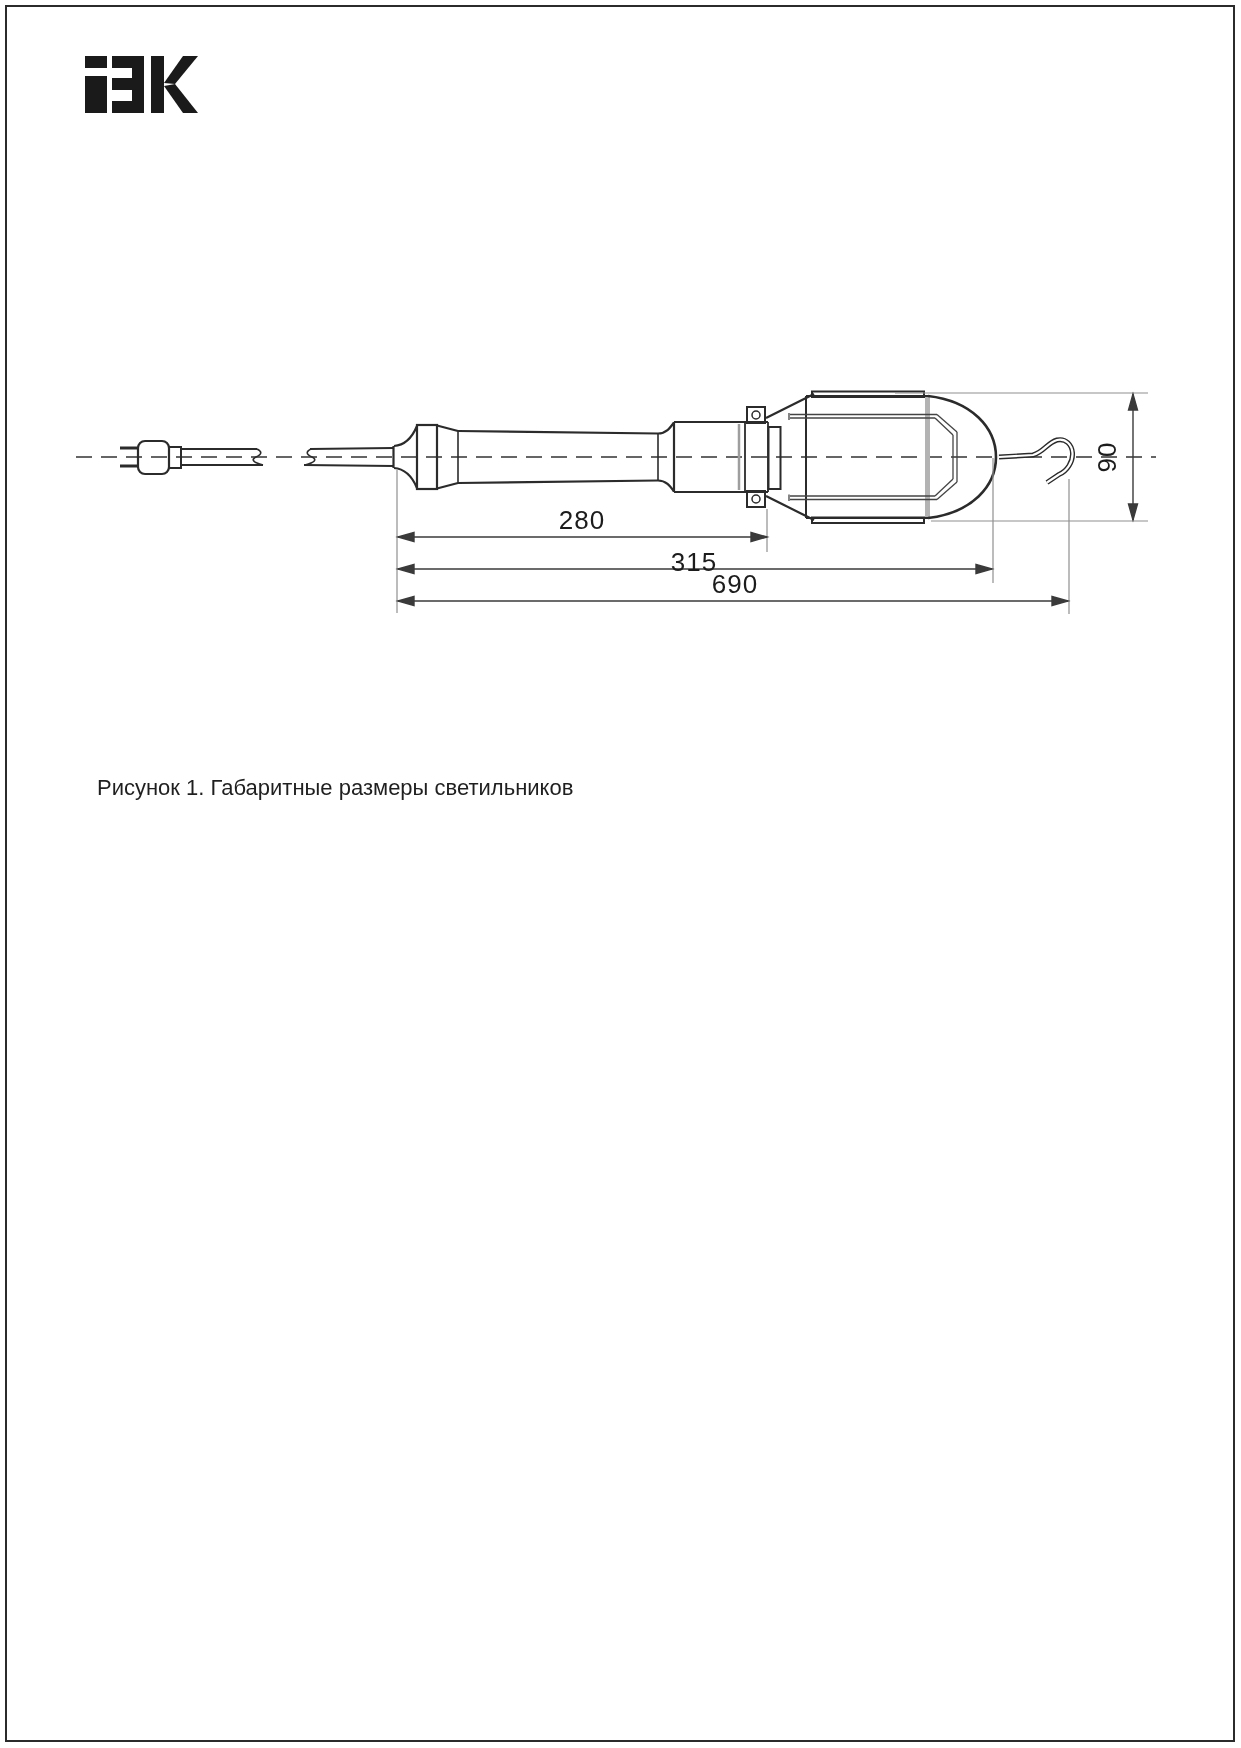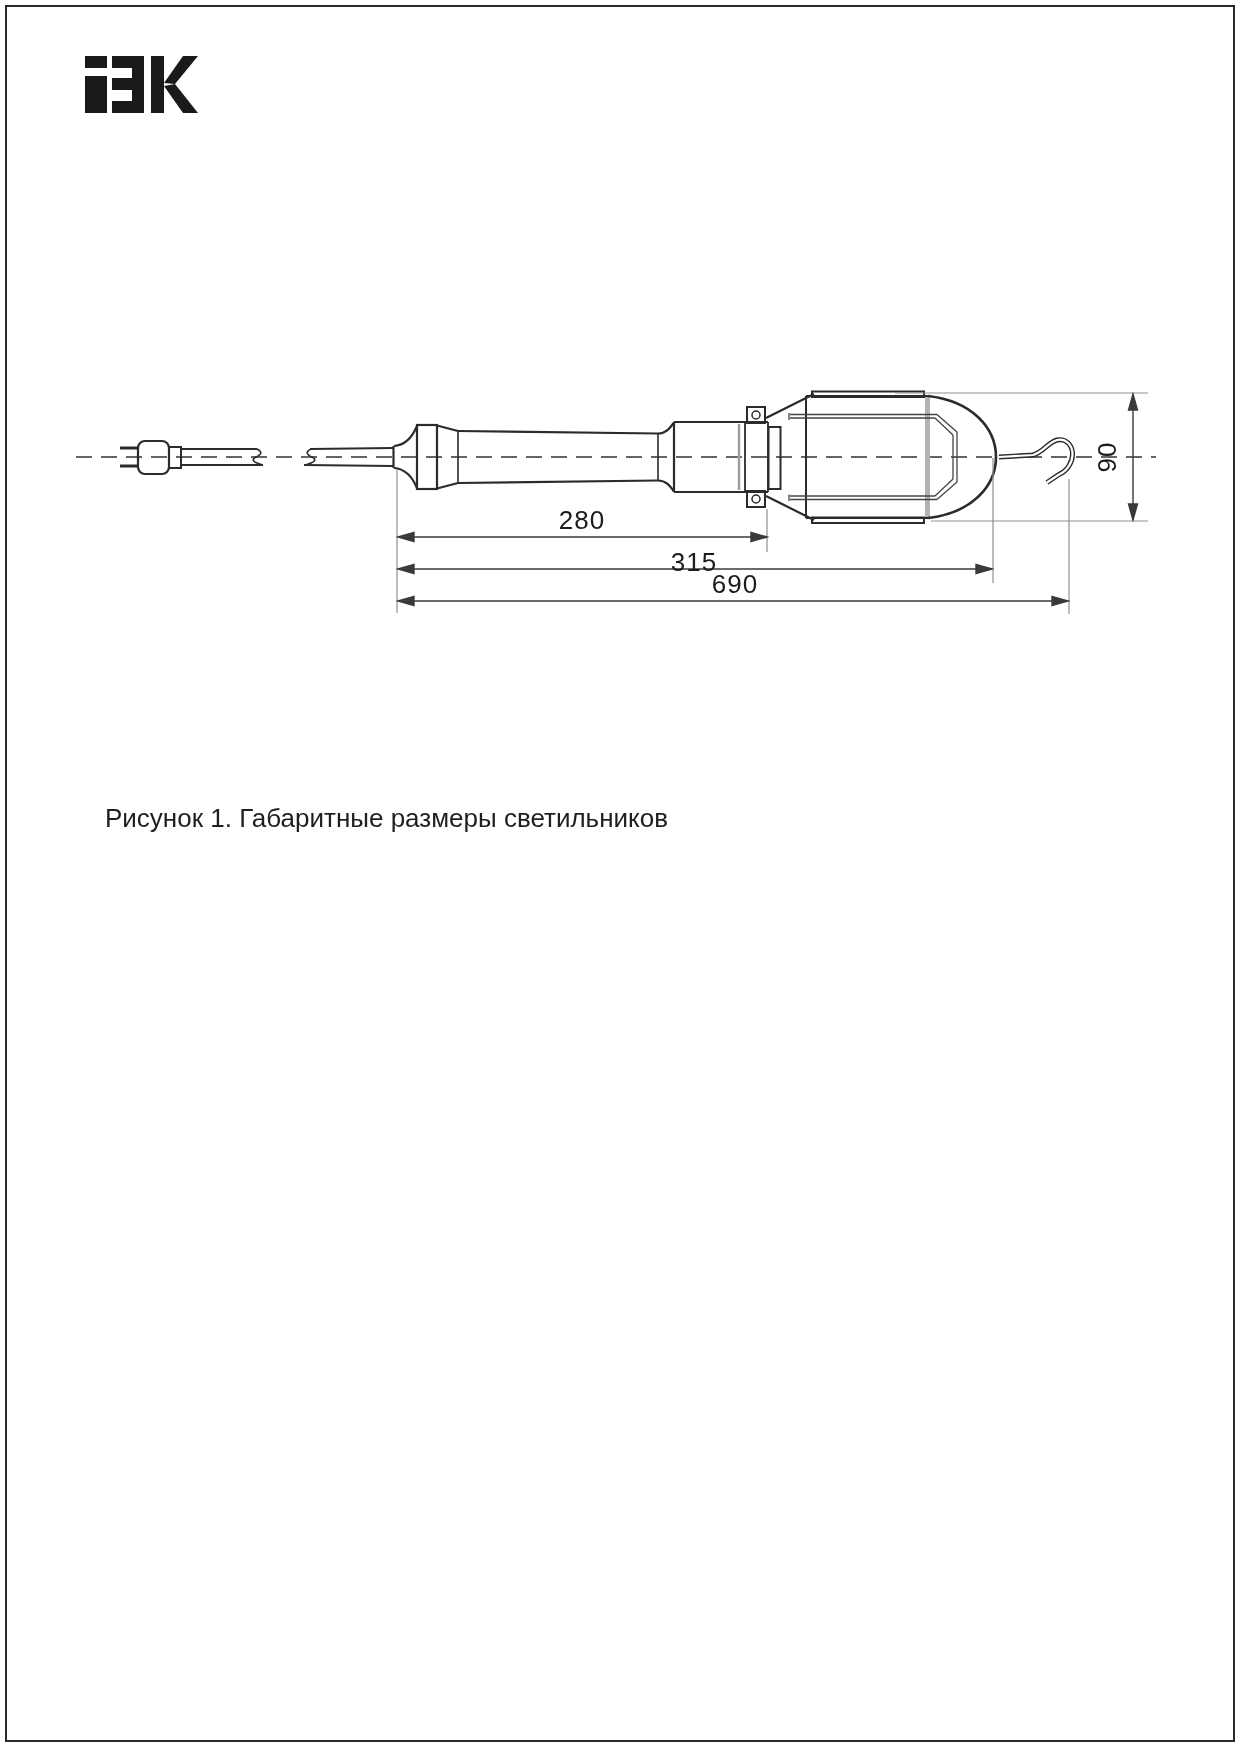--- a/index.html
+++ b/index.html
@@ -27,24 +27,23 @@
     font-size:26px;
     line-height:28px;
     color:#1c1c1c;
     letter-spacing:1px;
     white-space:nowrap;
   }
   .dim-label.vertical{
     transform:rotate(-90deg);
   }
   .caption{
-    position:absolute;left:97px;top:803px;
-    font-size:26px;line-height:30px;color:#1f1f1f;
+    position:absolute;left:97px;top:773px;
+    font-size:22px;line-height:30px;color:#1f1f1f;
     white-space:nowrap;
-    margin-left:8px;
   }
 </style>
 </head>
 <body>
 
 <div class="page">
   <div class="page-border"></div>
 
   <svg class="logo" viewBox="0 0 113 57" role="img" aria-label="iEK">
     <g fill="#1a1a1a">

